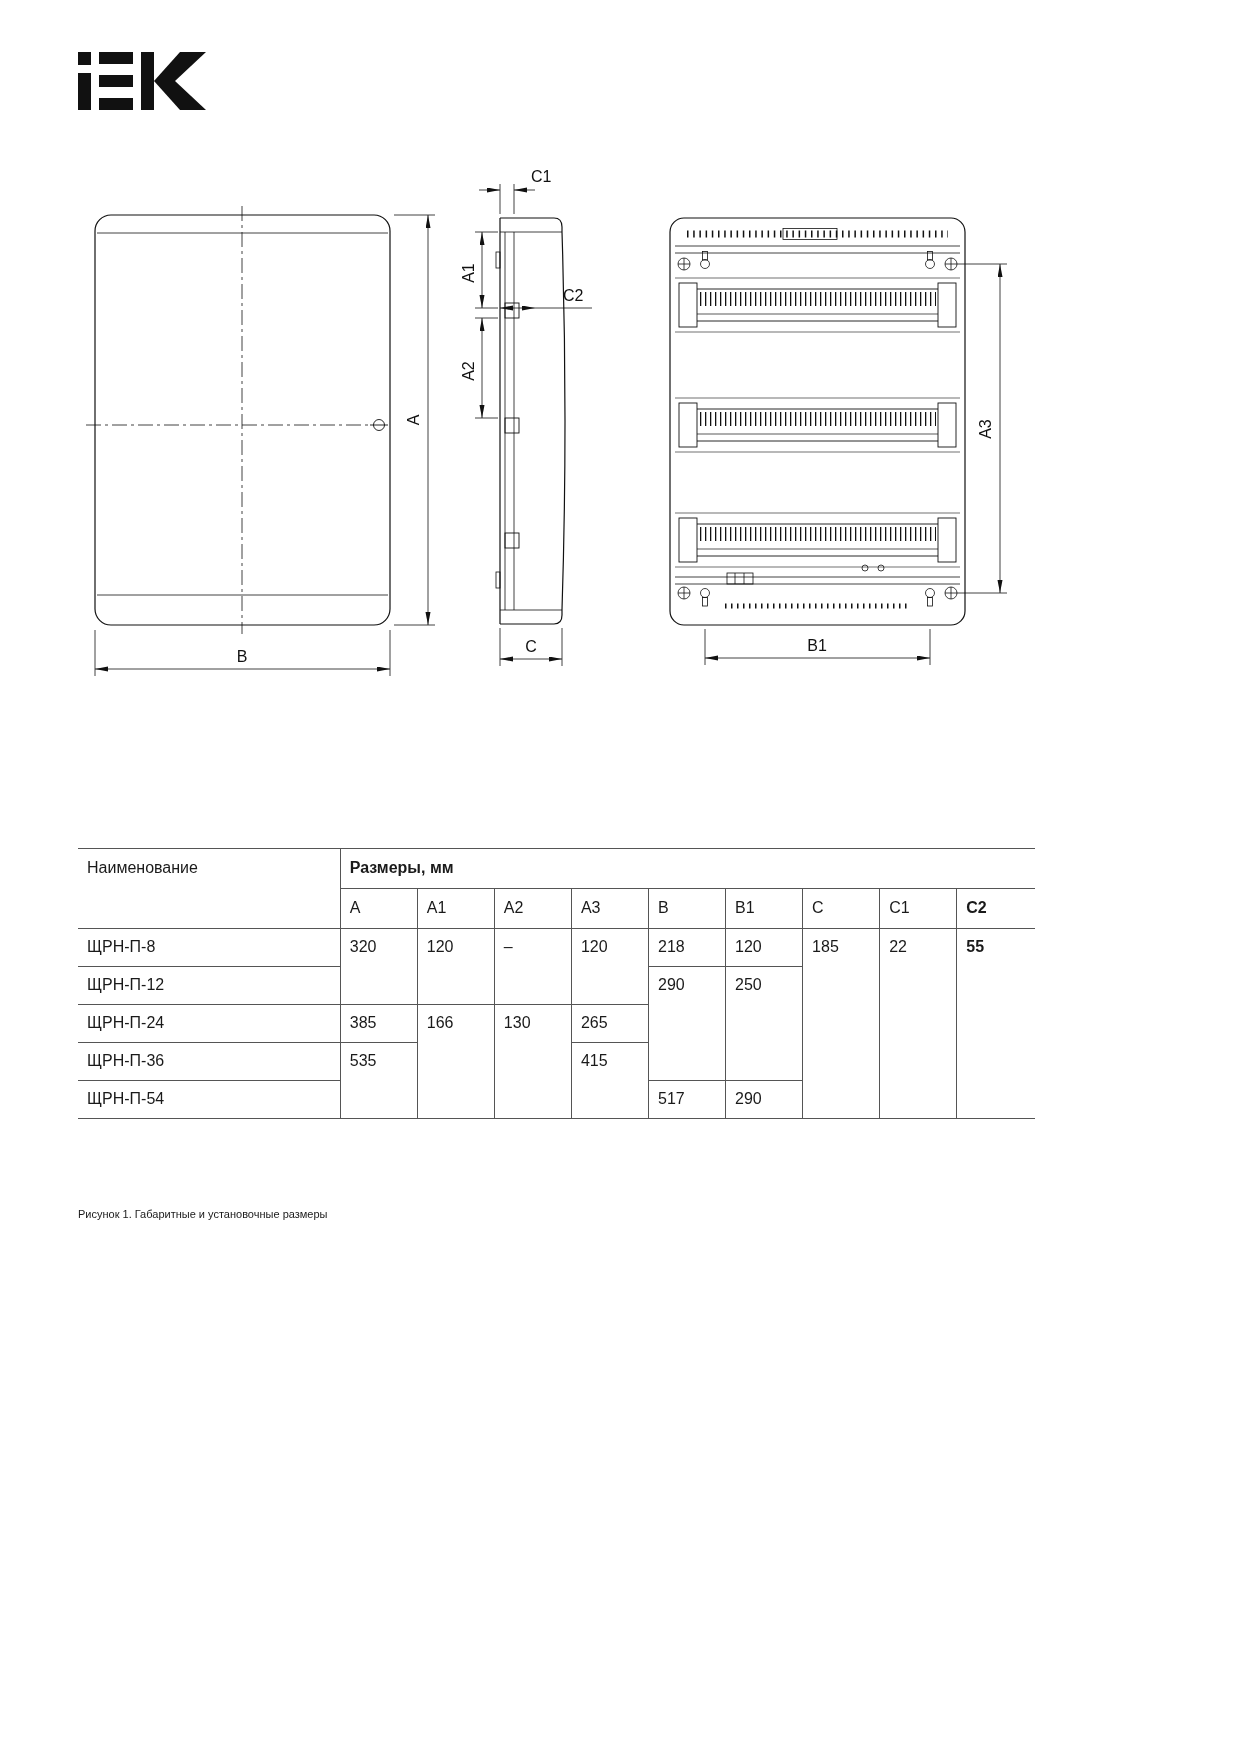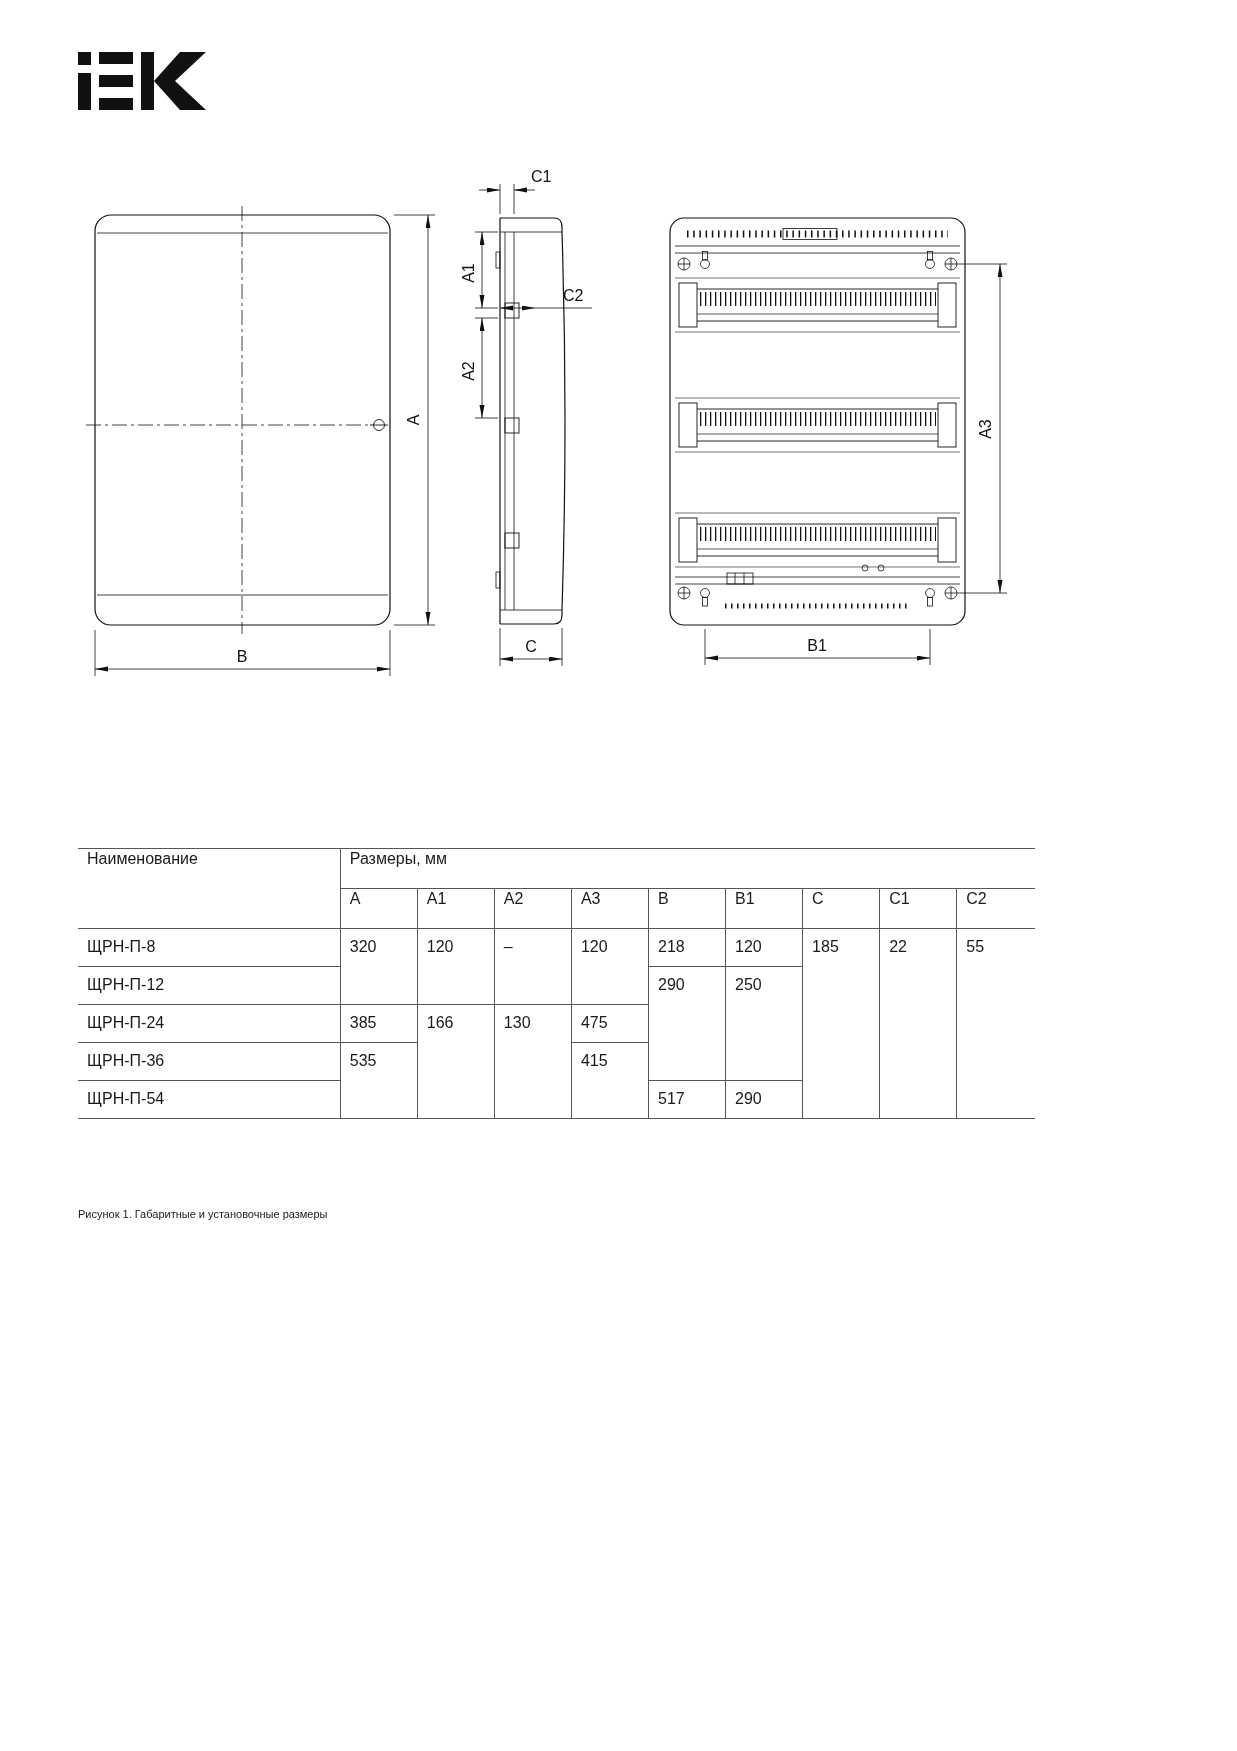--- a/index.html
+++ b/index.html
@@ -21,24 +21,24 @@
     position:absolute; left:78px; top:848px; width:957px;
     border-collapse:collapse; table-layout:fixed;
     font-size:16px; color:#1a1a1a;
   }
   .dims-table th, .dims-table td {
     border:1px solid #555;
     font-weight:400; text-align:left;
     vertical-align:top;
     padding:9px 6px 0 9px;
   }
-  .dims-table thead tr th { height:40px; padding-top:1px; }
+  .dims-table thead tr th { height:40px; padding-top:10px; }
   .dims-table tbody tr { height:38px; }
   .dims-table .no-l { border-left:none; }
-  .dims-table .no-r { border-right:none; }
+  .dims-table .no-r { border-right:none;font-weight:bold; }
 
   .caption {
     position:absolute; left:78px; top:1208px;
     font-size:11px; color:#1a1a1a;
   }
 </style>
 </head>
 <body>
 
 <div id="page">
@@ -276,21 +276,21 @@
       <tr>
         <th class="no-l">ЩРН-П-12</th>
         <td rowspan="3">290</td>
         <td rowspan="3">250</td>
       </tr>
       <tr>
         <th class="no-l">ЩРН-П-24</th>
         <td>385</td>
         <td rowspan="3">166</td>
         <td rowspan="3">130</td>
-        <td>475</td>
+        <td>265</td>
       </tr>
       <tr>
         <th class="no-l">ЩРН-П-36</th>
         <td rowspan="2">535</td>
         <td rowspan="2">415</td>
       </tr>
       <tr>
         <th class="no-l">ЩРН-П-54</th>
         <td>517</td>
         <td>290</td>

